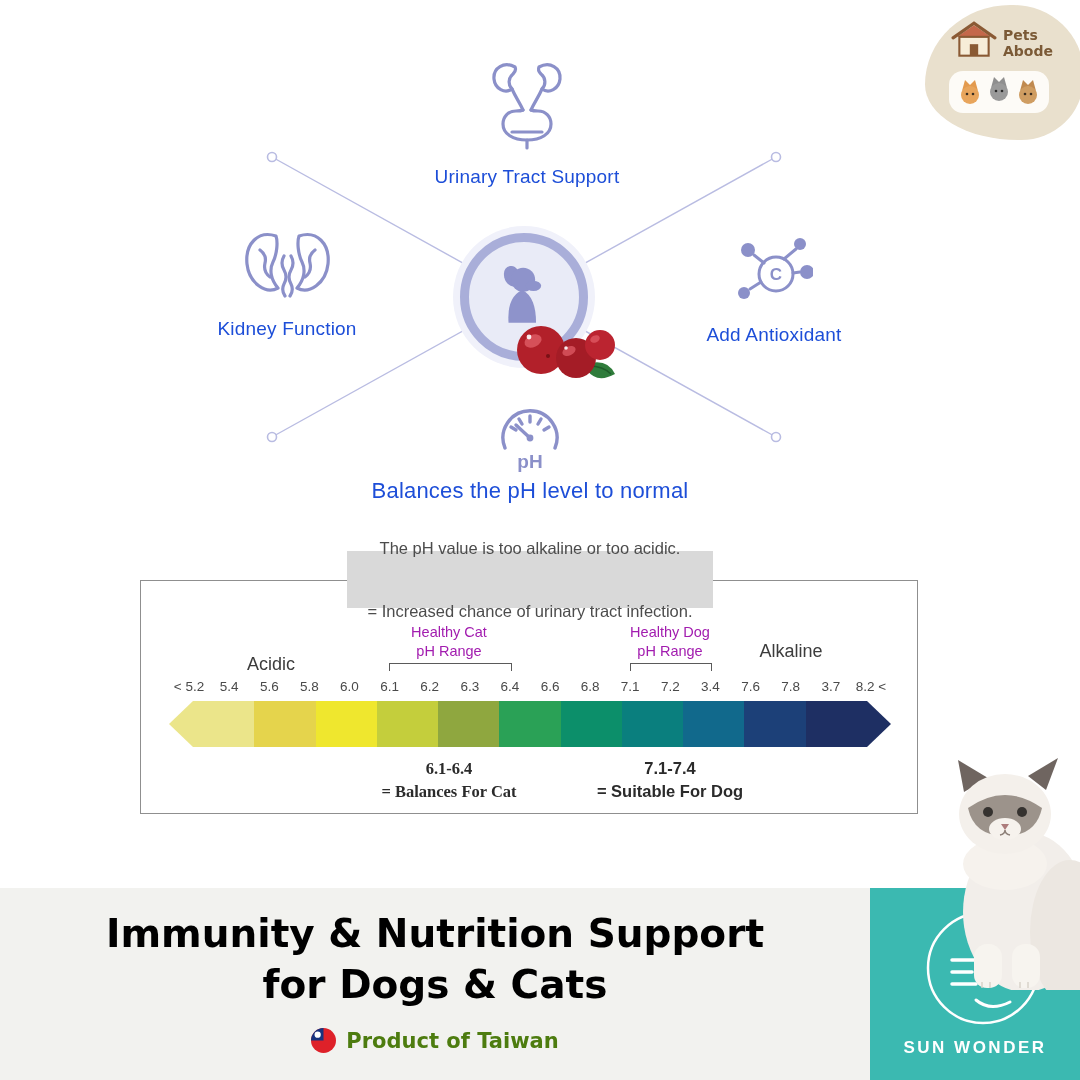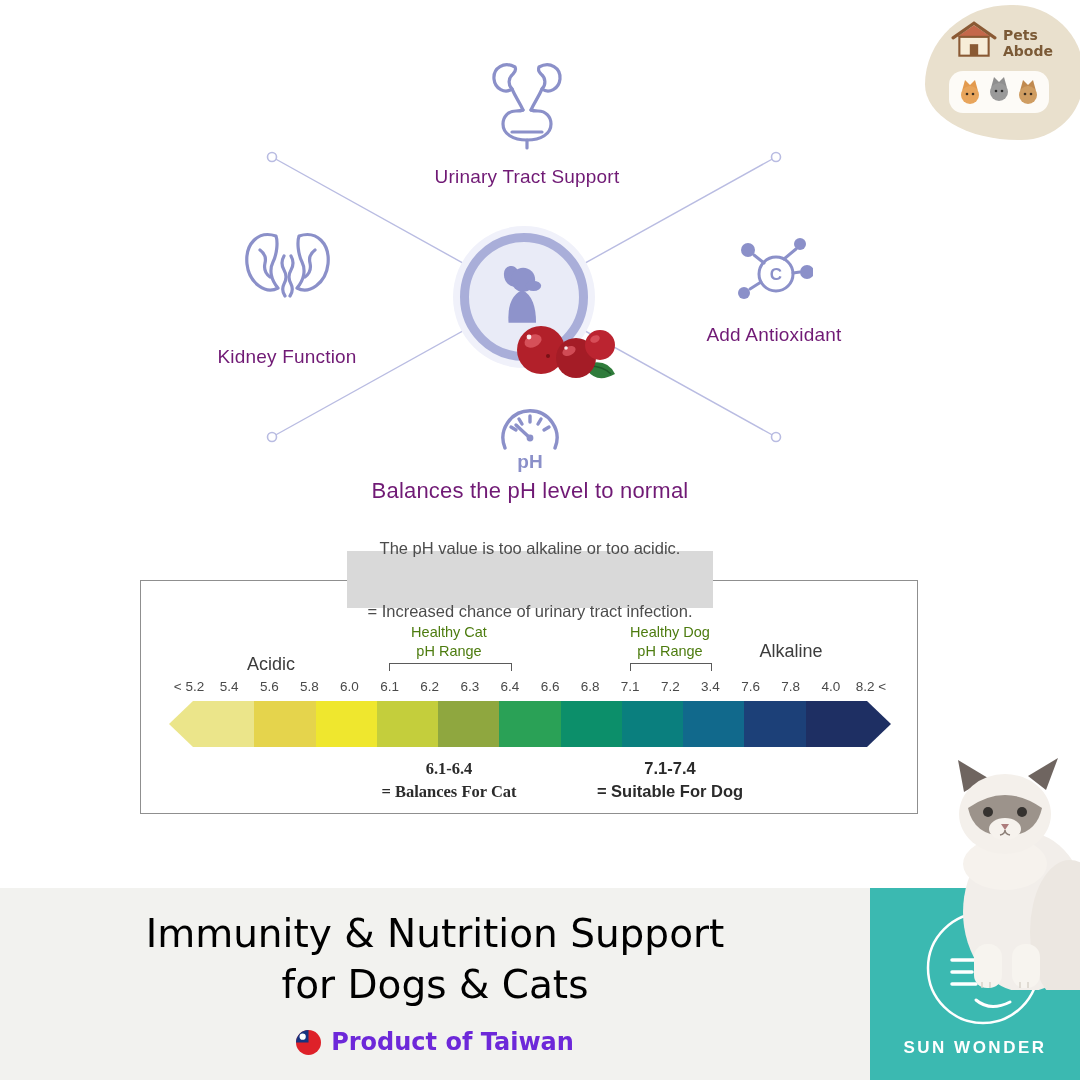--- a/index.html
+++ b/index.html
@@ -9,43 +9,43 @@
   
   .lines-svg{position:absolute;left:0;top:0;z-index:1;}
 
   
   .emblem{position:absolute;left:460px;top:233px;width:110px;height:110px;border-radius:50%;
           background:#e9ebf7;border:9px solid #a9aed9;box-shadow:0 0 0 7px #f0f1fa;z-index:3;
           display:flex;align-items:center;justify-content:center;}
   .cranberries{position:absolute;left:503px;top:312px;z-index:4;}
 
   .icon{position:absolute;z-index:2;}
-  .benefit-label{position:absolute;text-align:center;color:#701a75;font-size:19px;letter-spacing:.2px;z-index:2;}
+  .benefit-label{position:absolute;text-align:center;color:#1d4ed8;font-size:19px;letter-spacing:.2px;z-index:2;}
 
   
   .ph-box{position:absolute;left:140px;top:580px;width:776px;height:232px;border:1px solid #8f8f8f;background:#fff;z-index:2;}
   .callout{position:absolute;left:347px;top:551px;width:366px;height:57px;background:#d9d9d9;color:#4c4c4c;
            font-size:16.5px;line-height:1.6;text-align:center;display:flex;flex-direction:column;justify-content:center;z-index:5;gap:36px;}
   .scale-word{position:absolute;top:60px;width:120px;text-align:center;font-size:18px;color:#3c3c3c;}
-  .range-heading{position:absolute;top:42px;width:160px;text-align:center;font-size:14.5px;line-height:1.3;color:#4d7c0f;}
+  .range-heading{position:absolute;top:42px;width:160px;text-align:center;font-size:14.5px;line-height:1.3;color:#a21caf;}
   .bracket{position:absolute;top:82px;height:7px;border-top:1.5px solid #5a5a5a;border-left:1.5px solid #5a5a5a;border-right:1.5px solid #5a5a5a;}
   .ticks{position:absolute;left:28px;top:98px;width:722px;display:flex;}
   .ticks span{flex:1;text-align:center;font-size:13.5px;color:#4a4a4a;white-space:nowrap;}
   .ph-bar{position:absolute;left:28px;top:120px;width:722px;height:46px;display:flex;align-items:stretch;}
   .bar-seg{flex:1;}
   .bar-arrow-left{width:0;height:0;border-top:23px solid transparent;border-bottom:23px solid transparent;border-right:24px solid #ebe58a;}
   .bar-arrow-right{width:0;height:0;border-top:23px solid transparent;border-bottom:23px solid transparent;border-left:24px solid #1e2f63;}
   .suit-note{position:absolute;top:176px;width:160px;text-align:center;font-weight:bold;font-size:16.5px;line-height:1.4;color:#2b2b2b;}
 
   
   .footer-band{position:absolute;left:0;top:888px;width:1080px;height:192px;background:#f2f2ef;z-index:1;}
   .headline{position:absolute;left:40px;top:908px;width:790px;text-align:center;color:#000;
-            font-family:"DejaVu Sans", sans-serif;font-weight:400;font-size:39px;line-height:1.32;z-index:2;}
+            font-family:"DejaVu Sans", sans-serif;font-weight:700;font-size:39px;line-height:1.32;z-index:2;}
   .origin-row{position:absolute;left:40px;top:1028px;width:790px;display:flex;justify-content:center;align-items:center;gap:10px;z-index:2;}
-  .origin-label{font-family:"DejaVu Sans", sans-serif;font-weight:800;font-size:24px;color:#6d28d9;}
+  .origin-label{font-family:"DejaVu Sans", sans-serif;font-weight:800;font-size:21px;color:#4d7c0f;}
 
   .sun-panel{position:absolute;left:870px;top:888px;width:210px;height:192px;background:#3bb9b1;z-index:1;padding-left:8px;}
   .sun-brand{position:absolute;left:0;top:150px;width:210px;text-align:center;color:#fff;font-weight:bold;
              font-size:17px;letter-spacing:2.5px;}
   .cat-photo{position:absolute;left:930px;top:752px;z-index:3;}
 
   
   .badge{position:absolute;left:925px;top:5px;width:158px;height:135px;background:#e9e0cd;z-index:5;
          border-radius:55% 45% 40% 60% / 60% 50% 45% 42%;}
   .badge-brand{position:absolute;left:78px;top:22px;color:#7b5a36;font-weight:bold;font-size:14px;line-height:1.15;
@@ -113,21 +113,21 @@
   <svg class="icon" style="left:240px;top:228px;" width="95" height="85" viewBox="0 0 95 85">
     <g stroke="#8b90c9" stroke-width="3.2" fill="none" stroke-linecap="round" stroke-linejoin="round">
       <path d="M36,8 C18,2 5,16 7,36 C9,55 26,67 38,60 C31,52 29,42 33,34 C37,26 38,14 36,8 Z"></path>
       <path d="M20,22 q7,5 5,13 q-2,9 5,14"></path>
       <path d="M59,8 C77,2 90,16 88,36 C86,55 69,67 57,60 C64,52 66,42 62,34 C58,26 57,14 59,8 Z"></path>
       <path d="M75,22 q-7,5 -5,13 q2,9 -5,14"></path>
       <path d="M44,28 q-4,7 0,14 q4,7 0,14 q-3,6 1,12"></path>
       <path d="M51,28 q4,7 0,14 q-4,7 0,14 q3,6 -1,12"></path>
     </g>
   </svg>
-  <div class="benefit-label" style="left:187px;top:318px;width:200px;margin-top:28px;">Kidney Function</div>
+  <div class="benefit-label" style="left:187px;top:318px;width:200px;">Kidney Function</div>
 
   <svg class="icon" style="left:728px;top:230px;" width="85" height="85" viewBox="0 0 85 85">
     <g stroke="#8b90c9" stroke-width="3" fill="none" stroke-linecap="round">
       <circle cx="48" cy="44" r="17"></circle>
       <path d="M36,33 L26,25"></path>
       <path d="M33,52 L22,59"></path>
       <path d="M56,29 L68,19"></path>
       <path d="M65,43 L72,42"></path>
     </g>
     <g fill="#8b90c9">
@@ -186,21 +186,21 @@
       <span>6.2</span>
       <span>6.3</span>
       <span>6.4</span>
       <span>6.6</span>
       <span>6.8</span>
       <span>7.1</span>
       <span>7.2</span>
       <span>3.4</span>
       <span>7.6</span>
       <span>7.8</span>
-      <span>4.0</span>
+      <span>3.7</span>
       <span>8.2 &lt;</span>
     </div>
 
     <div class="ph-bar">
       <div class="bar-arrow-left" style="border-right-color: rgb(235, 229, 138);"></div>
       <div class="bar-seg" style="background: rgb(235, 229, 138);"></div>
       <div class="bar-seg" style="background: rgb(229, 212, 76);"></div>
       <div class="bar-seg" style="background: rgb(239, 231, 46);"></div>
       <div class="bar-seg" style="background: rgb(196, 206, 60);"></div>
       <div class="bar-seg" style="background: rgb(143, 167, 63);"></div>

